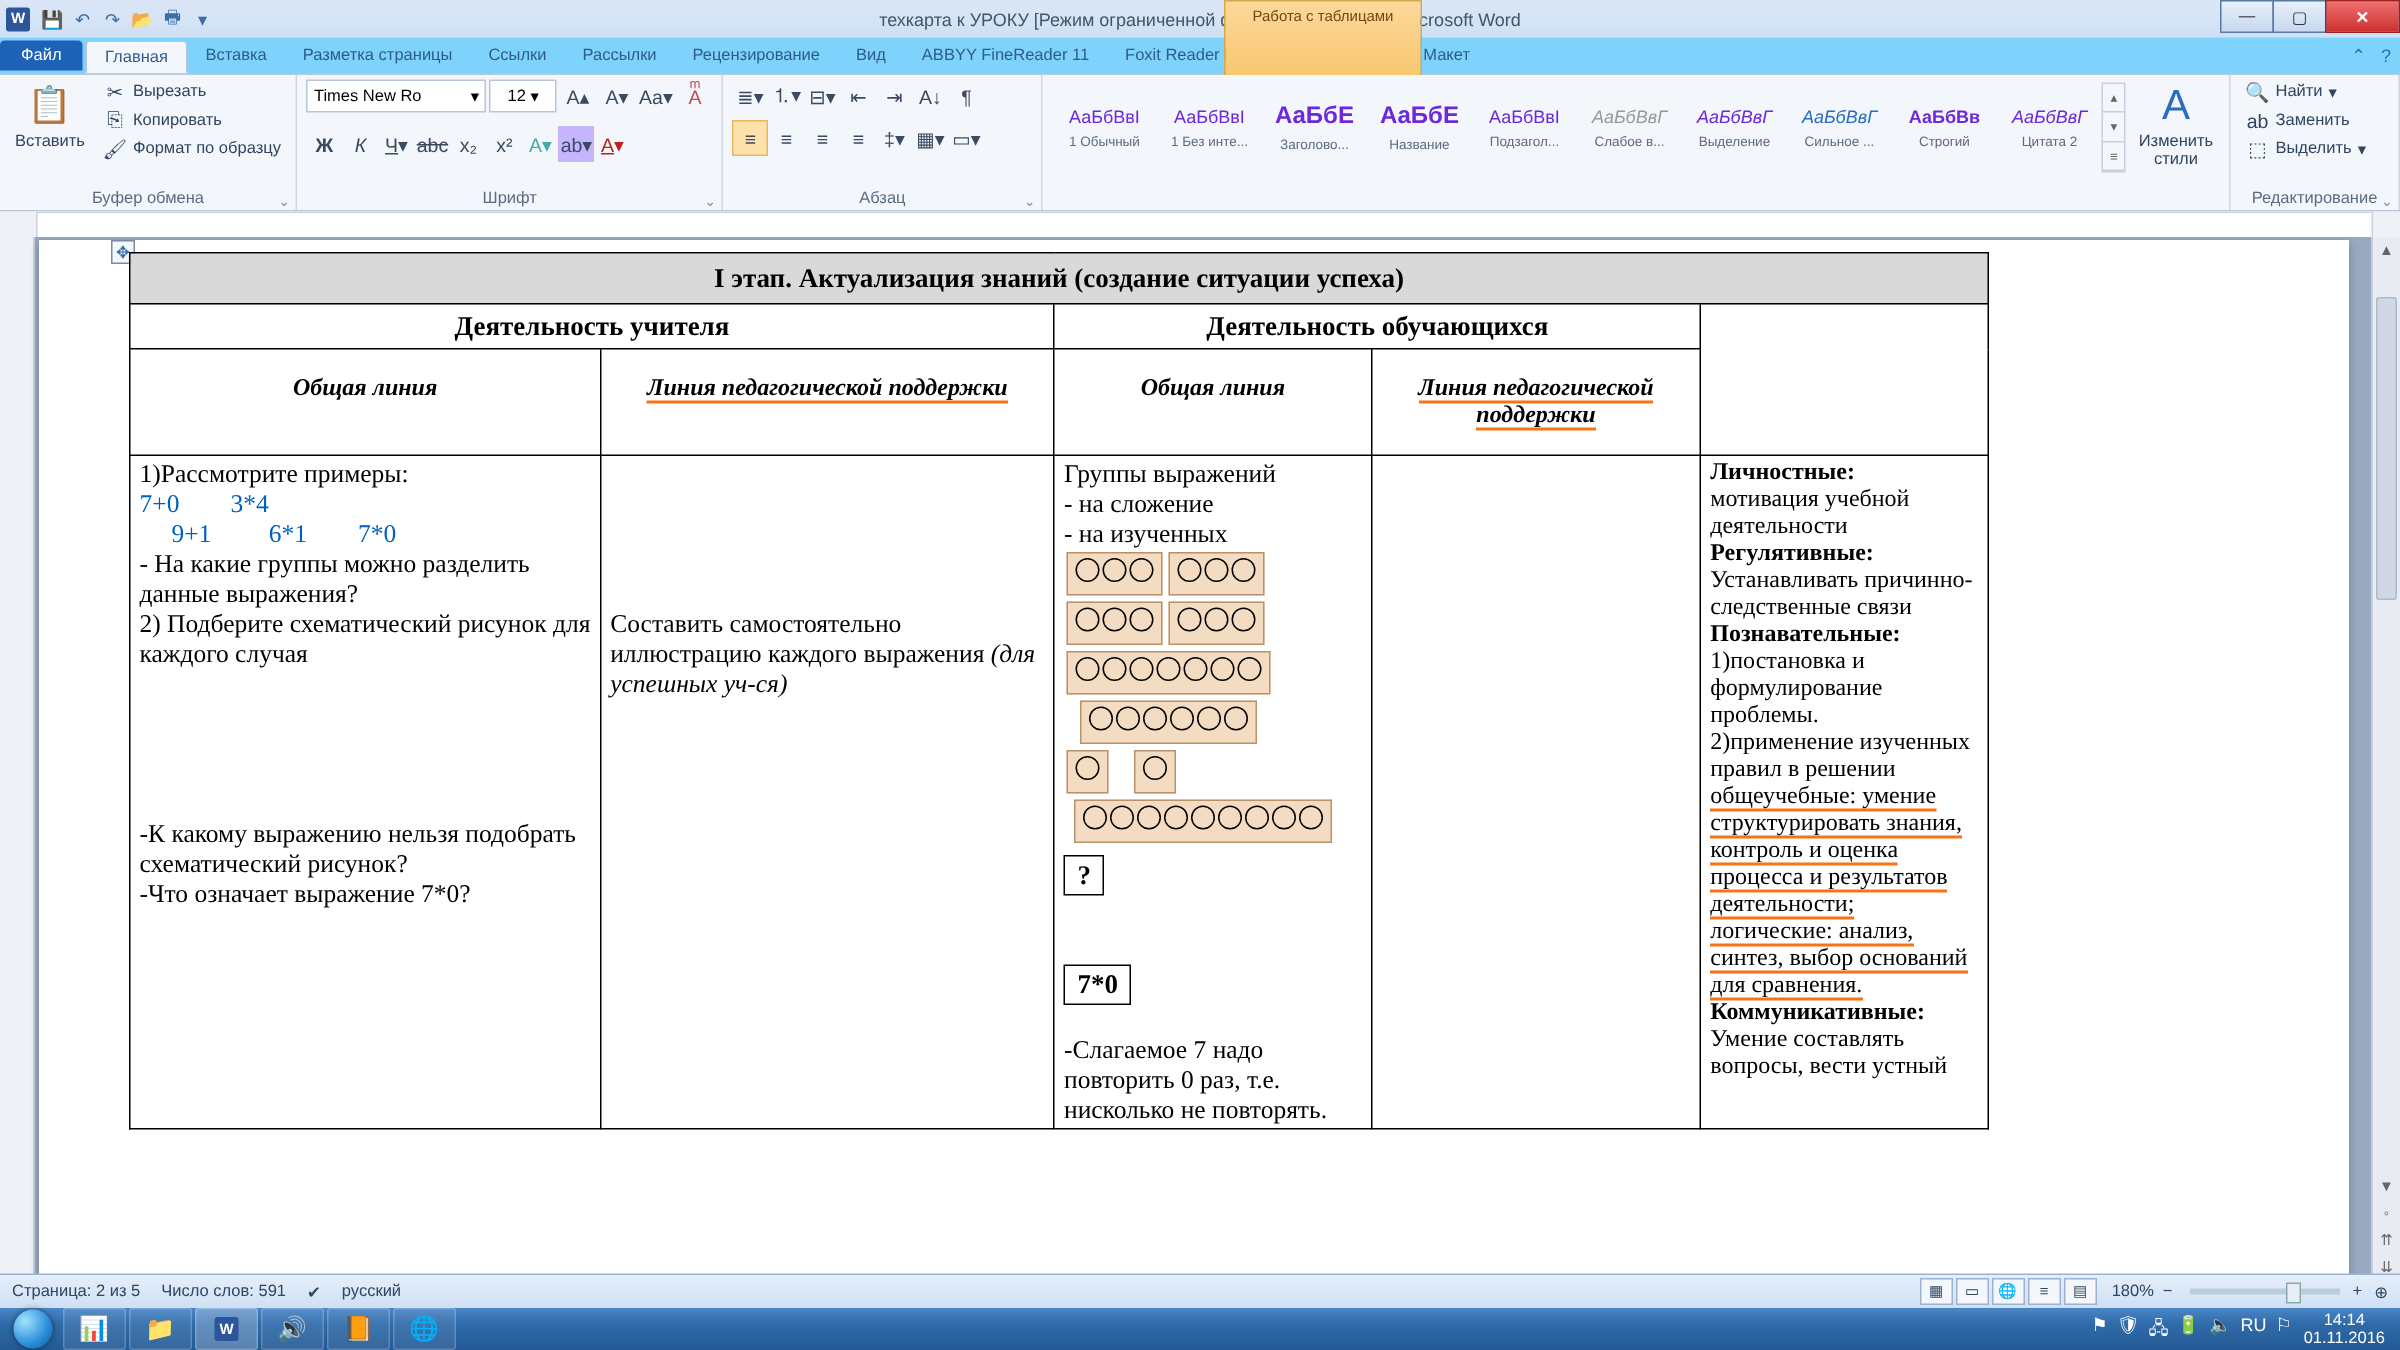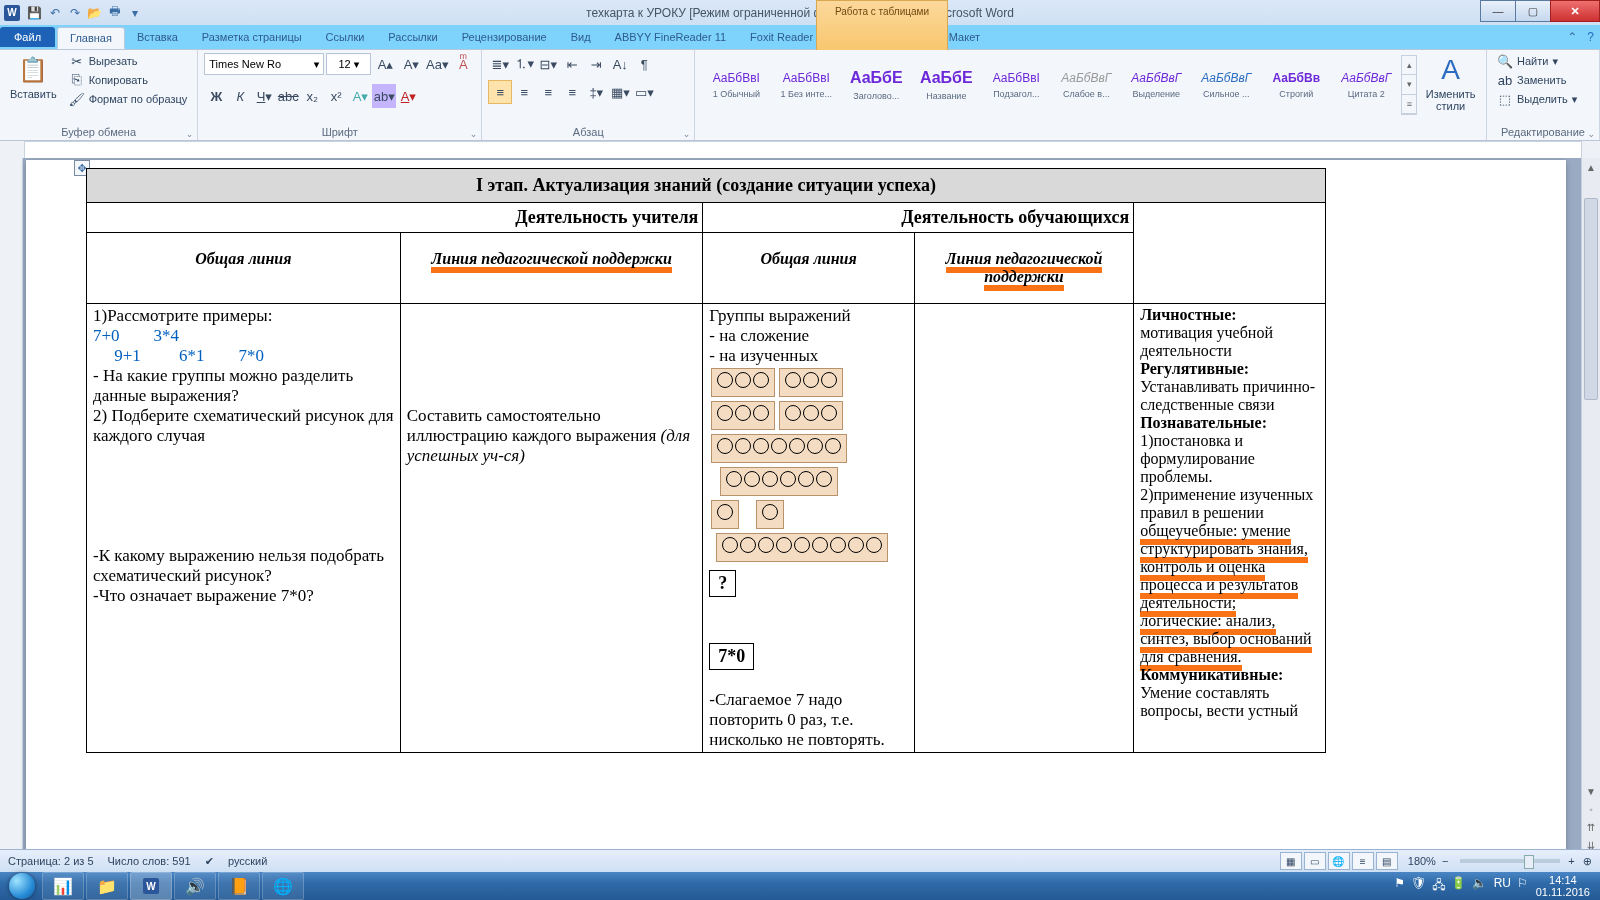--- a/index.html
+++ b/index.html
@@ -47,23 +47,23 @@
 
 .ruler-h{height:18px;background:#eef2f7;border-bottom:1px solid #c8d2de;position:relative;font-size:9px;color:#5a6a80;overflow:hidden}
 .ruler-inner{position:absolute;left:24px;right:18px;top:0;bottom:0;background:#fff;border:1px solid #c8d2de}
 
 .doc-wrap{position:absolute;top:158px;left:0;right:0;bottom:28px;background:#99aac2;overflow:hidden}
 .ruler-v{position:absolute;left:0;top:0;bottom:0;width:22px;background:#eef2f7;border-right:1px solid #c8d2de}
 .page{position:absolute;left:26px;top:2px;width:1540px;height:720px;background:#fff;box-shadow:0 2px 6px rgba(0,0,0,.25)}
 .doc-table{position:absolute;left:60px;top:8px;border-collapse:collapse;width:1240px;font-family:Liberation Serif, serif;font-size:17px;color:#000}
 .doc-table td,.doc-table th{border:1px solid #000;vertical-align:top;padding:2px 6px}
 .hdr-row td{background:#d9d9d9;text-align:center;font-weight:bold;font-size:18px;padding:6px}
-.sub1 td{text-align:right;font-weight:bold;font-size:18px;padding:4px}
+.sub1 td{text-align:center;font-weight:bold;font-size:18px;padding:4px}
 .sub2 td{text-align:center;font-style:italic;font-weight:bold;font-size:16px;padding:17px}
-.underline-green{border-bottom:6px solid #f97316}
+.underline-green{border-bottom:2px solid #f97316}
 .blue-txt{color:#0060c0}
 .circles-box{display:inline-block;border:1px solid #b8926a;background:#f3dcc2;padding:2px 4px;margin:2px 2px}
 .circle{display:inline-block;width:14px;height:14px;border:1.5px solid #000;border-radius:50%;margin:1px}
 .qbox{display:inline-block;border:1.5px solid #000;padding:2px 8px;font-weight:bold;font-size:18px;margin-top:6px}
 .marker{position:absolute;left:48px;top:0;width:14px;height:14px;border:1px solid #7a8aa0;color:#3a6ea5;font-size:11px;display:flex;align-items:center;justify-content:center;background:#f3f6fb;cursor:move}
 
 .vscroll{position:absolute;right:0;top:0;bottom:18px;width:18px;background:#e8ecf2;border-left:1px solid #c6d0de}
 .vscroll .thumb{position:absolute;left:2px;right:2px;top:40px;height:200px;background:#cfd8e4;border:1px solid #aeb9c9;border-radius:2px}
 .vscroll .arr{position:absolute;left:0;right:0;height:18px;display:flex;align-items:center;justify-content:center;background:#e8ecf2;color:#666;font-size:10px;cursor:pointer}
 .hscroll{position:absolute;left:22px;right:18px;bottom:0;height:18px;background:#e8ecf2;border-top:1px solid #c6d0de}

